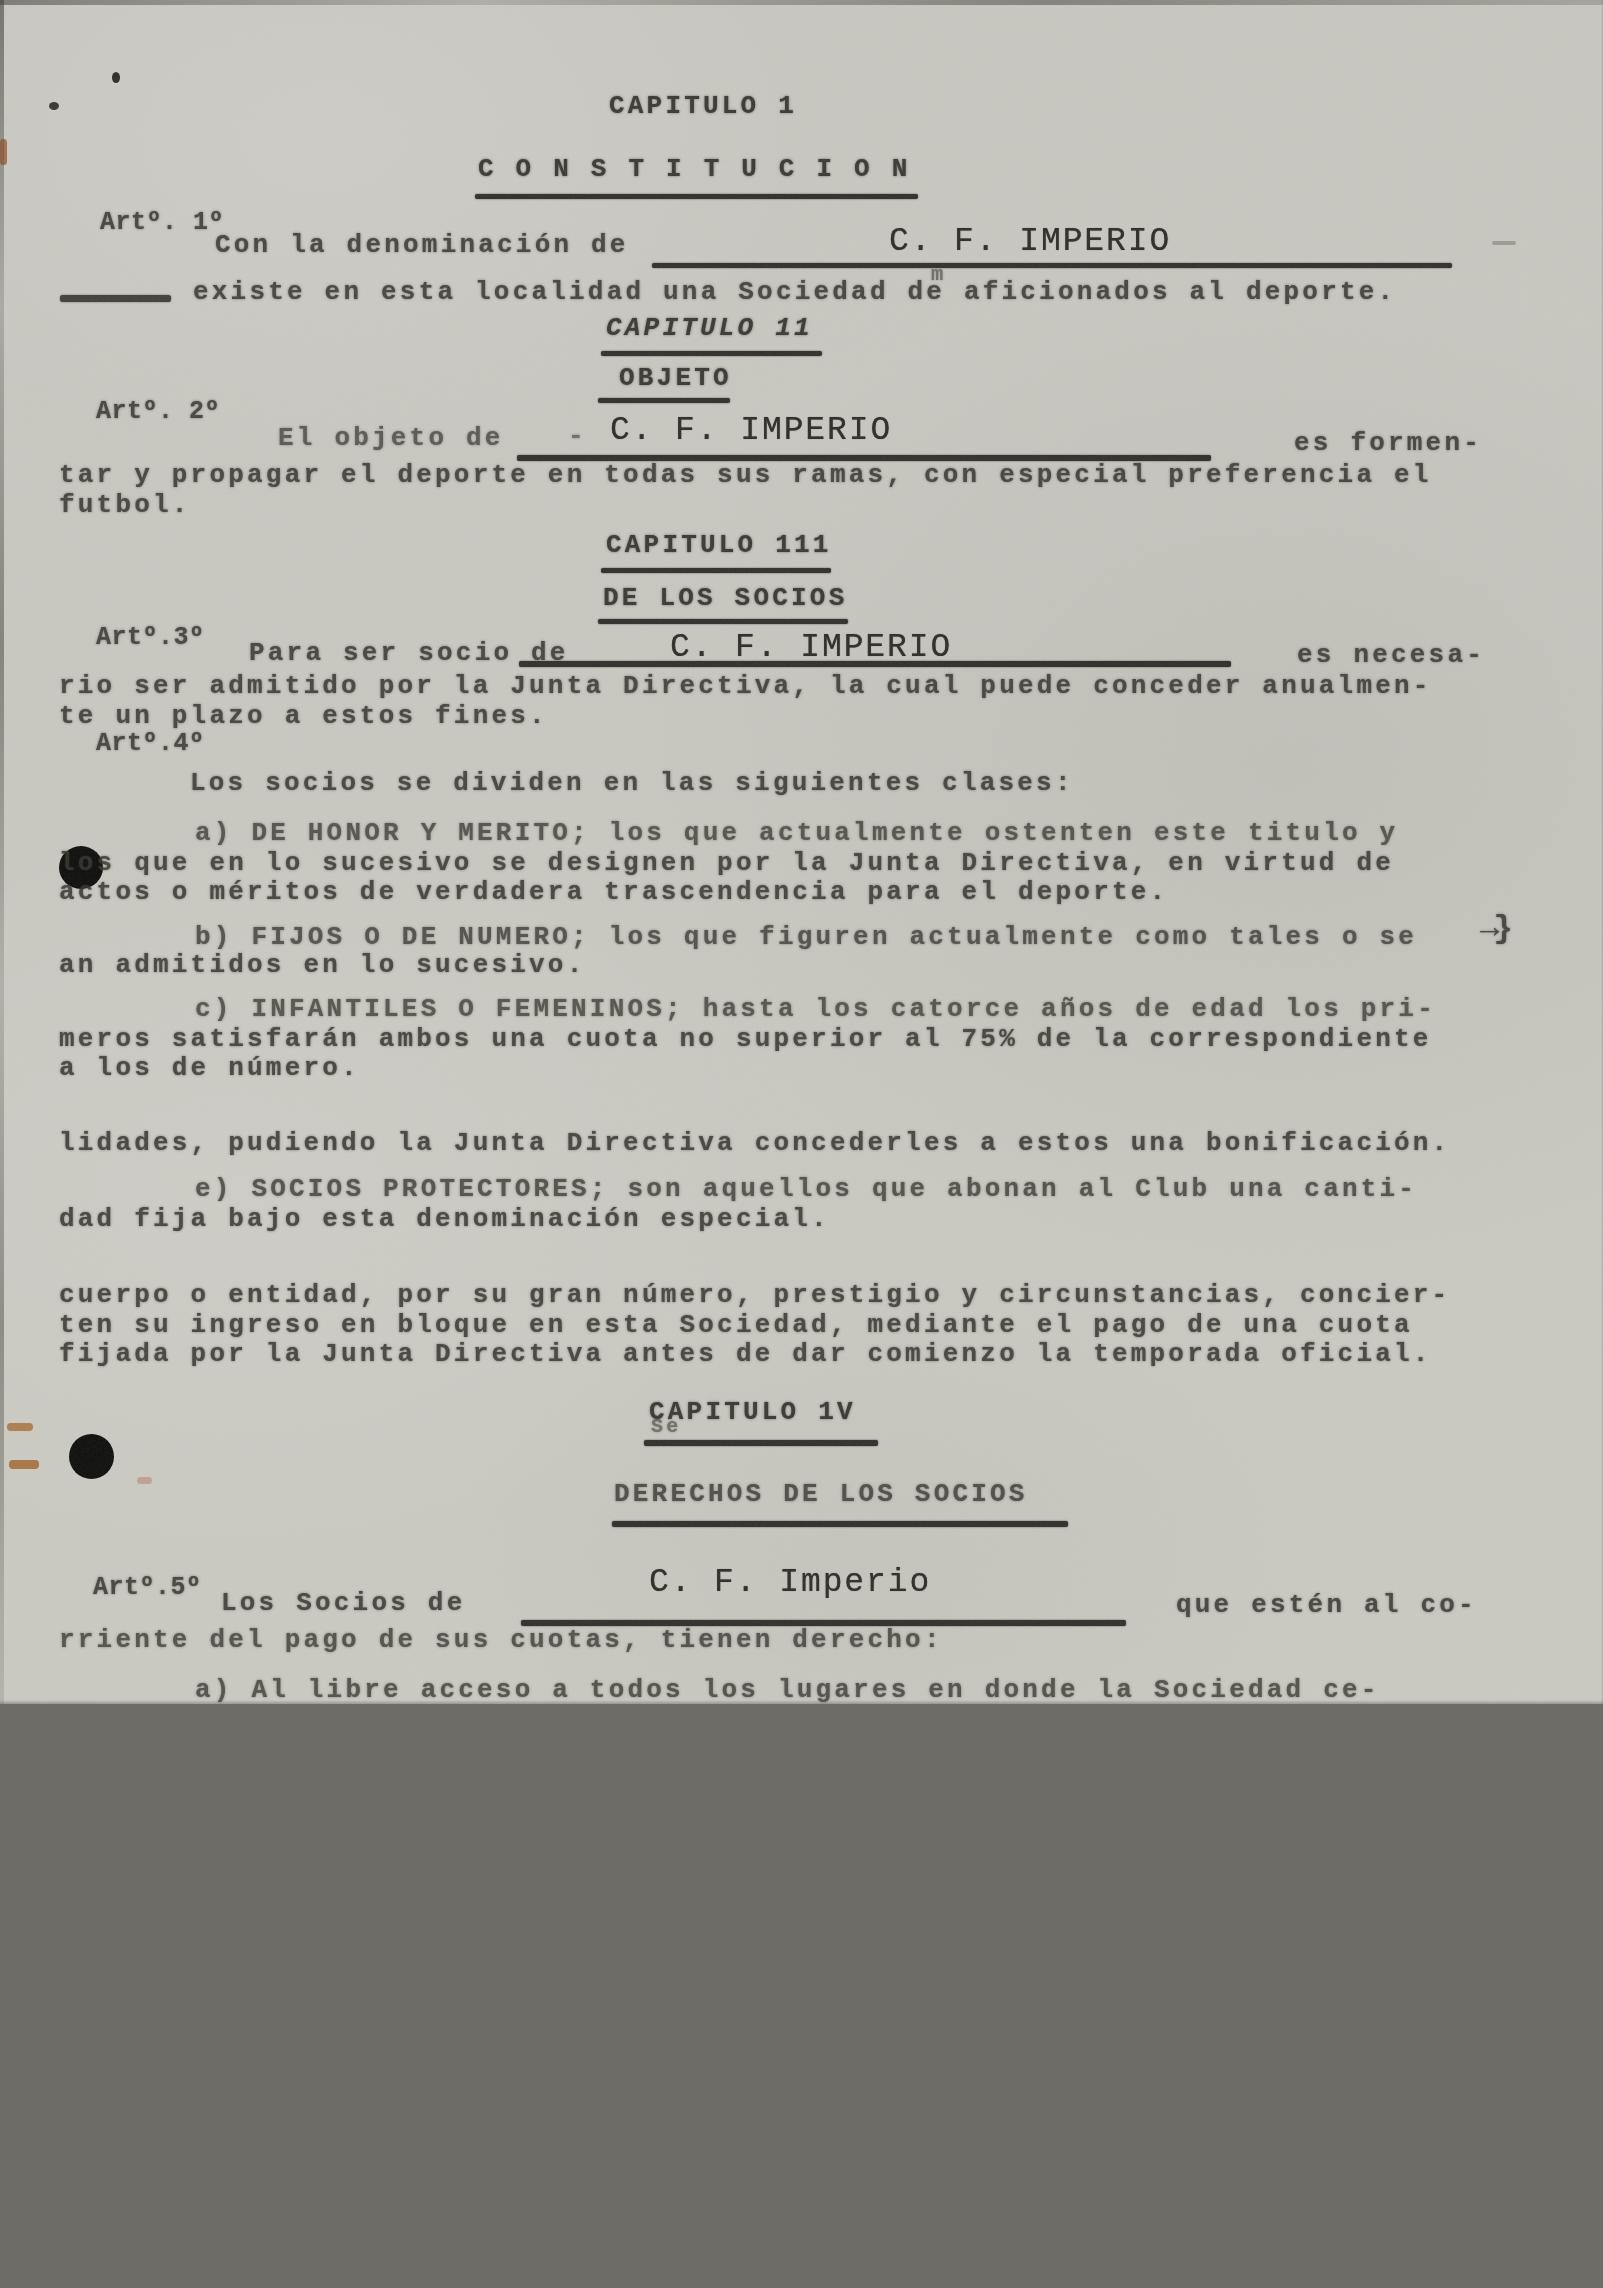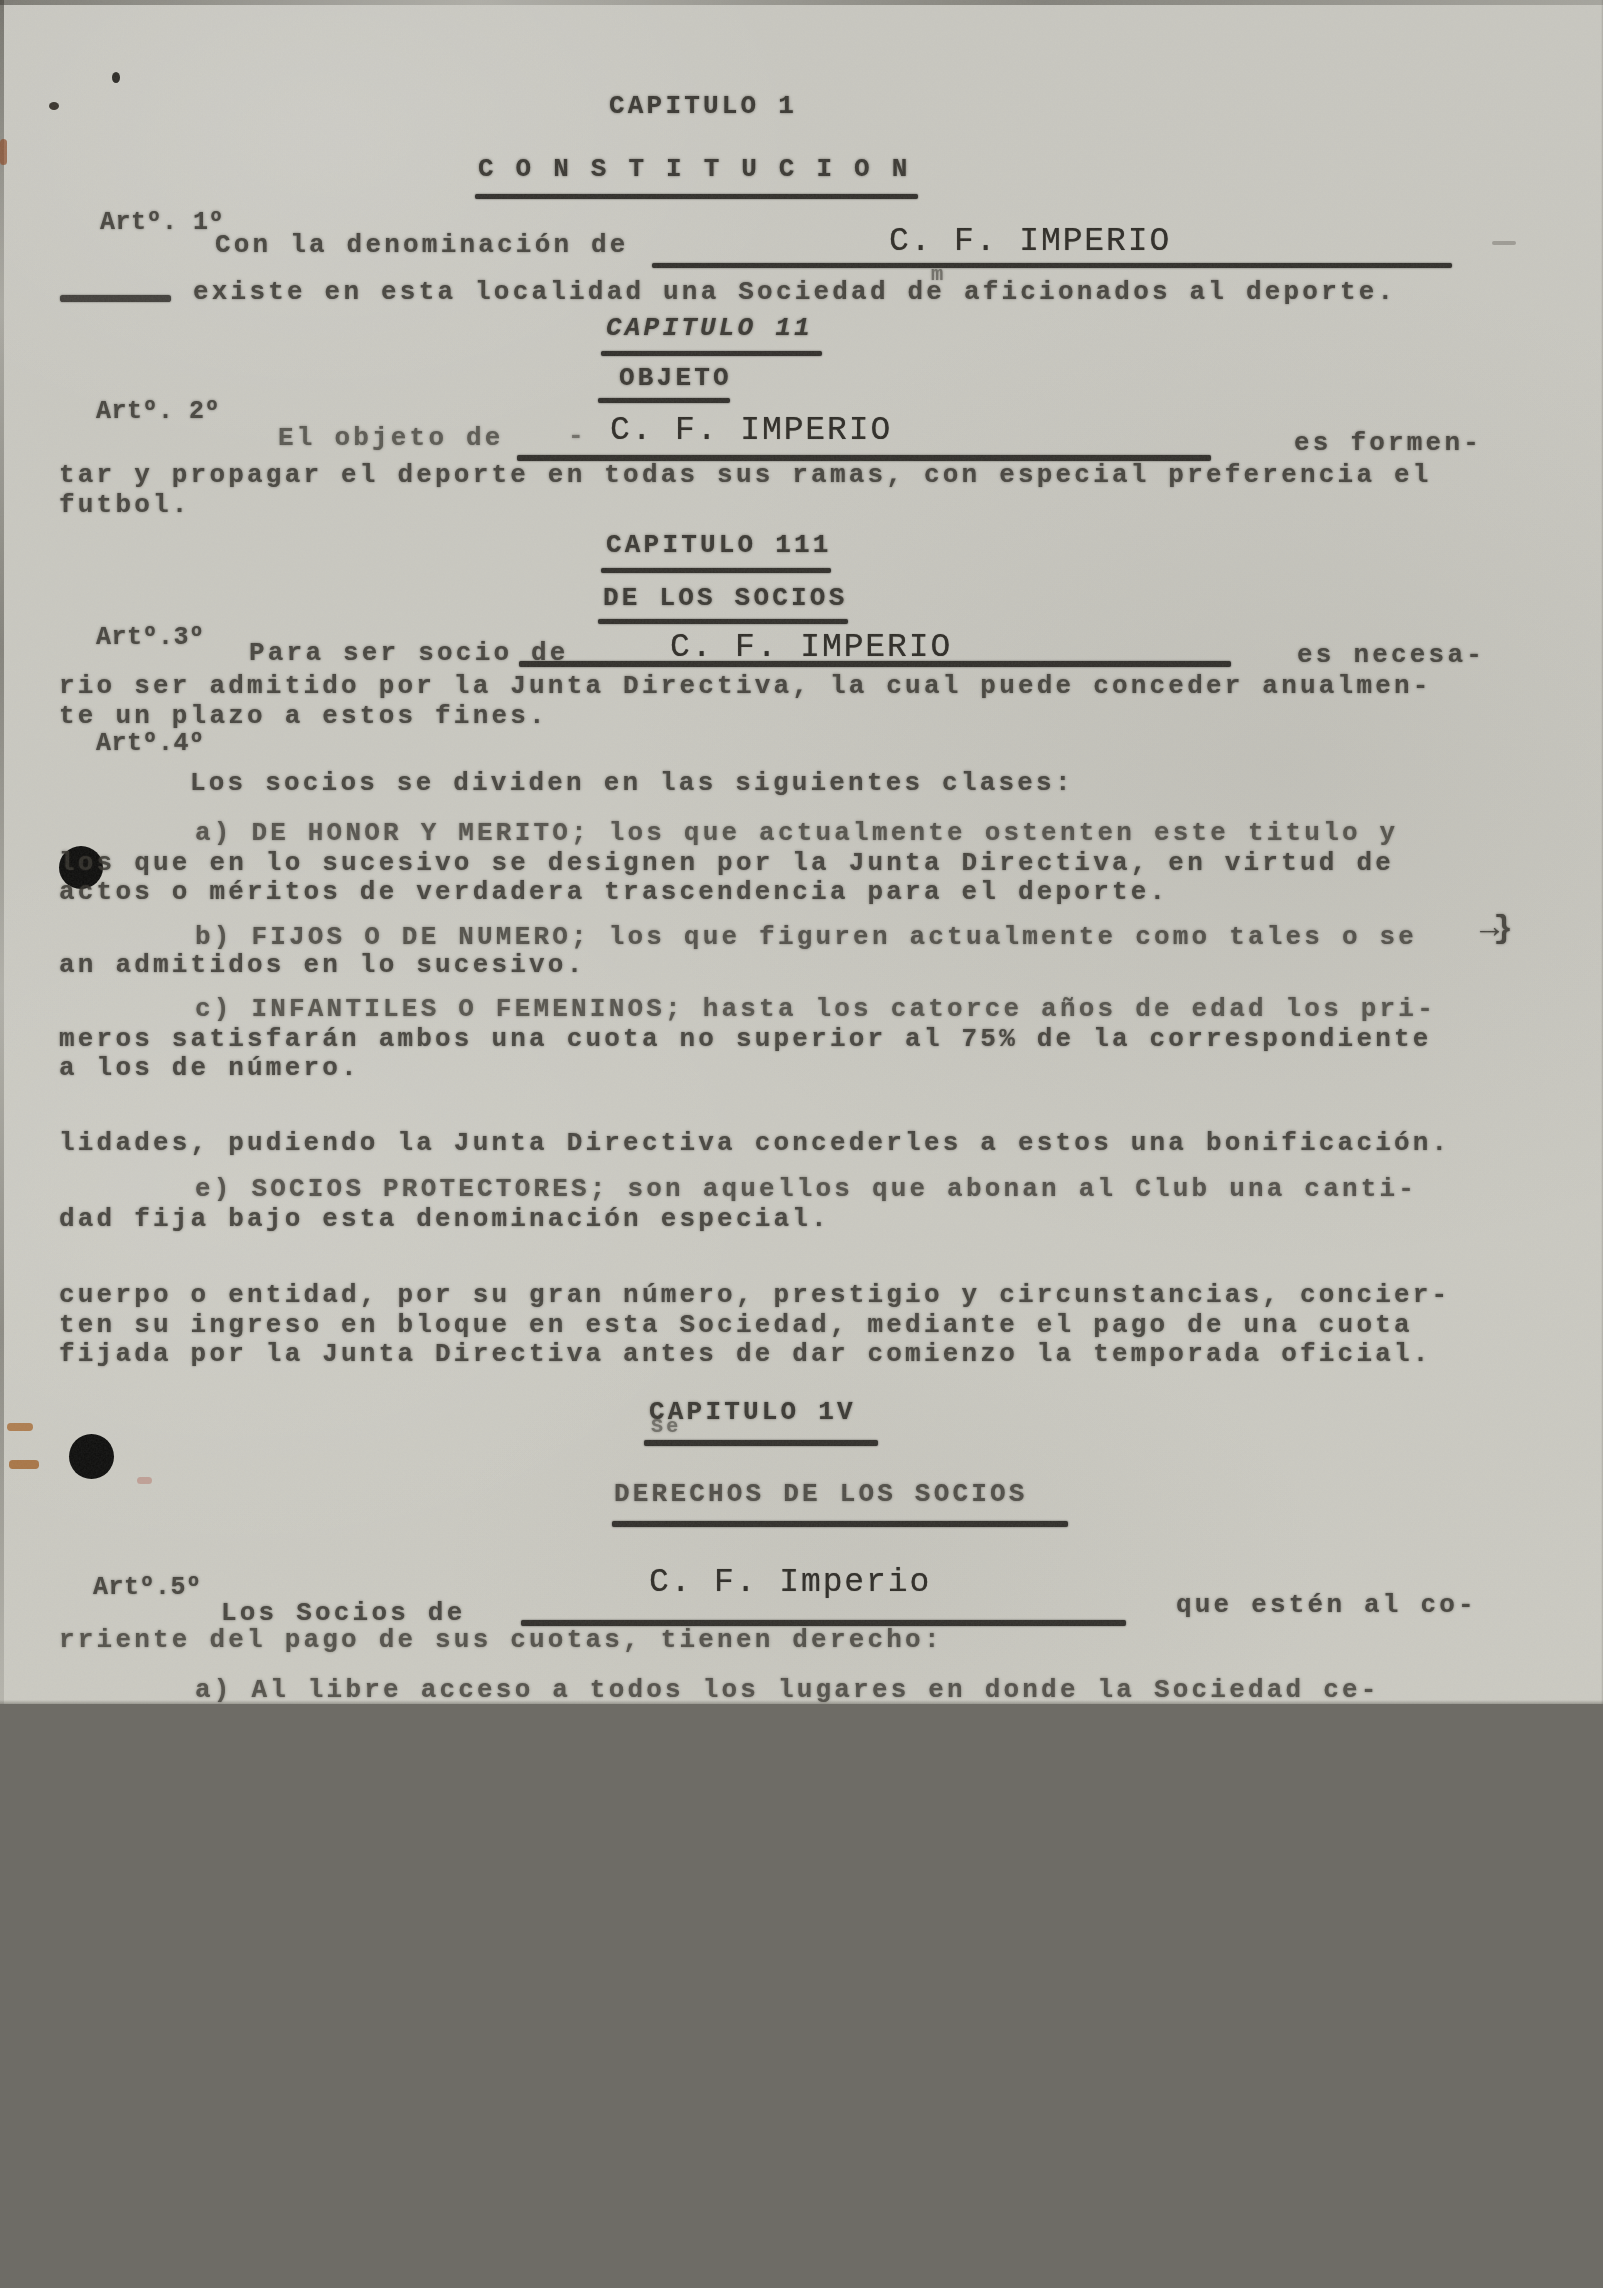--- a/index.html
+++ b/index.html
@@ -130,21 +130,21 @@
     <div class="t" style="left:59px;top:1312px;">ten su ingreso en bloque en esta Sociedad, mediante el pago de una cuota</div>
     <div class="t" style="left:59px;top:1341px;">fijada por la Junta Directiva antes de dar comienzo la temporada oficial.</div>
 
     <div class="t head" style="left:649px;top:1399px;">CAPITULO 1V</div>
     <div class="t stray" style="left:651px;top:1417px;font-size:20px;">Se</div>
     <div class="ul" style="left:644px;top:1440px;width:234px;height:5.6px;"></div>
     <div class="t head" style="left:614px;top:1481px;opacity:.82;">DERECHOS DE LOS SOCIOS</div>
     <div class="ul" style="left:612px;top:1521px;width:456px;height:5.6px;"></div>
 
     <div class="t art" style="left:93px;top:1575px;">Artº.5º</div>
-    <div class="t" style="left:221px;top:1590px;margin-top:10px;">Los Socios de</div>
+    <div class="t" style="left:221px;top:1590px;">Los Socios de</div>
     <div class="fill" style="position:absolute;left:649px;top:1564px;">C. F. Imperio</div>
     <div class="ul" style="left:521px;top:1620px;width:605px;height:5.6px;"></div>
     <div class="t" style="left:1176px;top:1592px;">que estén al co-</div>
     <div class="t" style="left:59px;top:1627px;opacity:.8;">rriente del pago de sus cuotas, tienen derecho:</div>
 
     <div class="t" style="left:195px;top:1677px;opacity:.8;">a) Al libre acceso a todos los lugares en donde la Sociedad ce-</div>
     <div class="t" style="left:59px;top:1709px;">lebre actos e fiestas deportivas.</div>
 
   </div>
 

